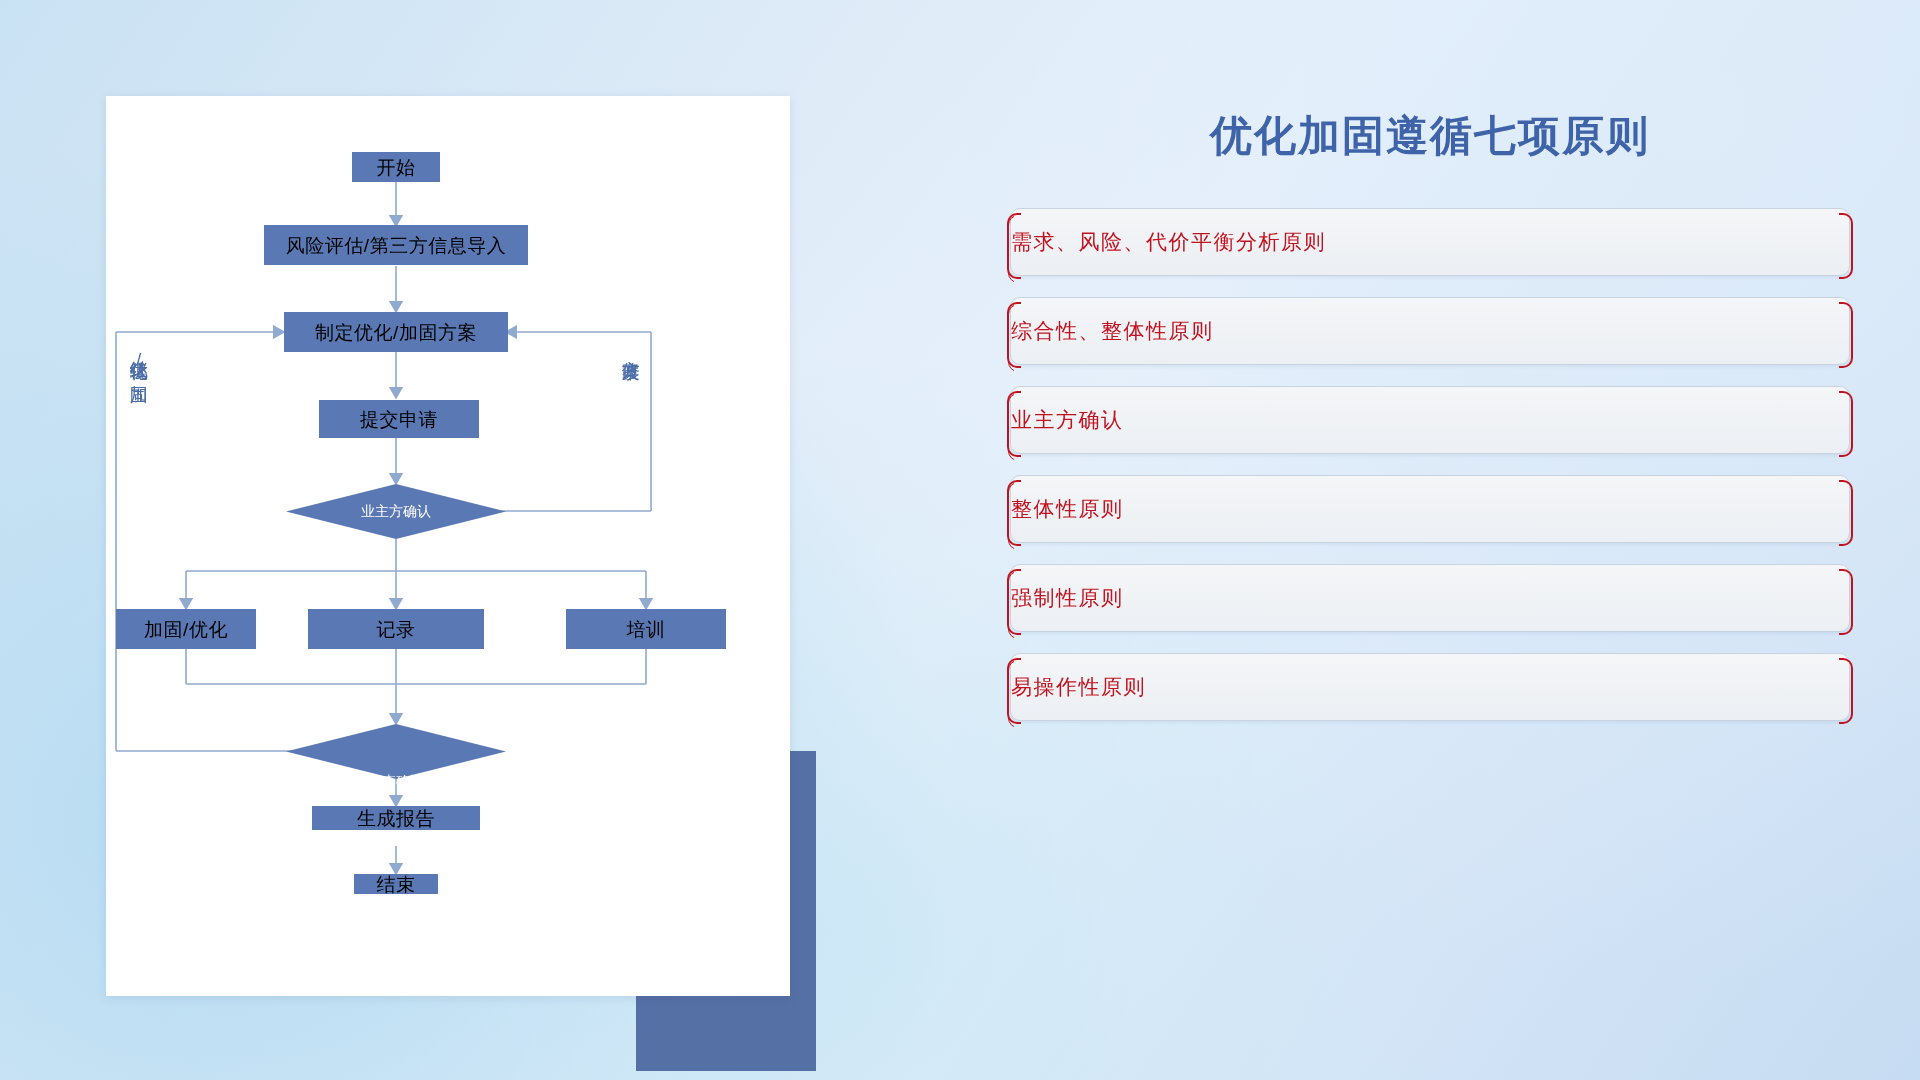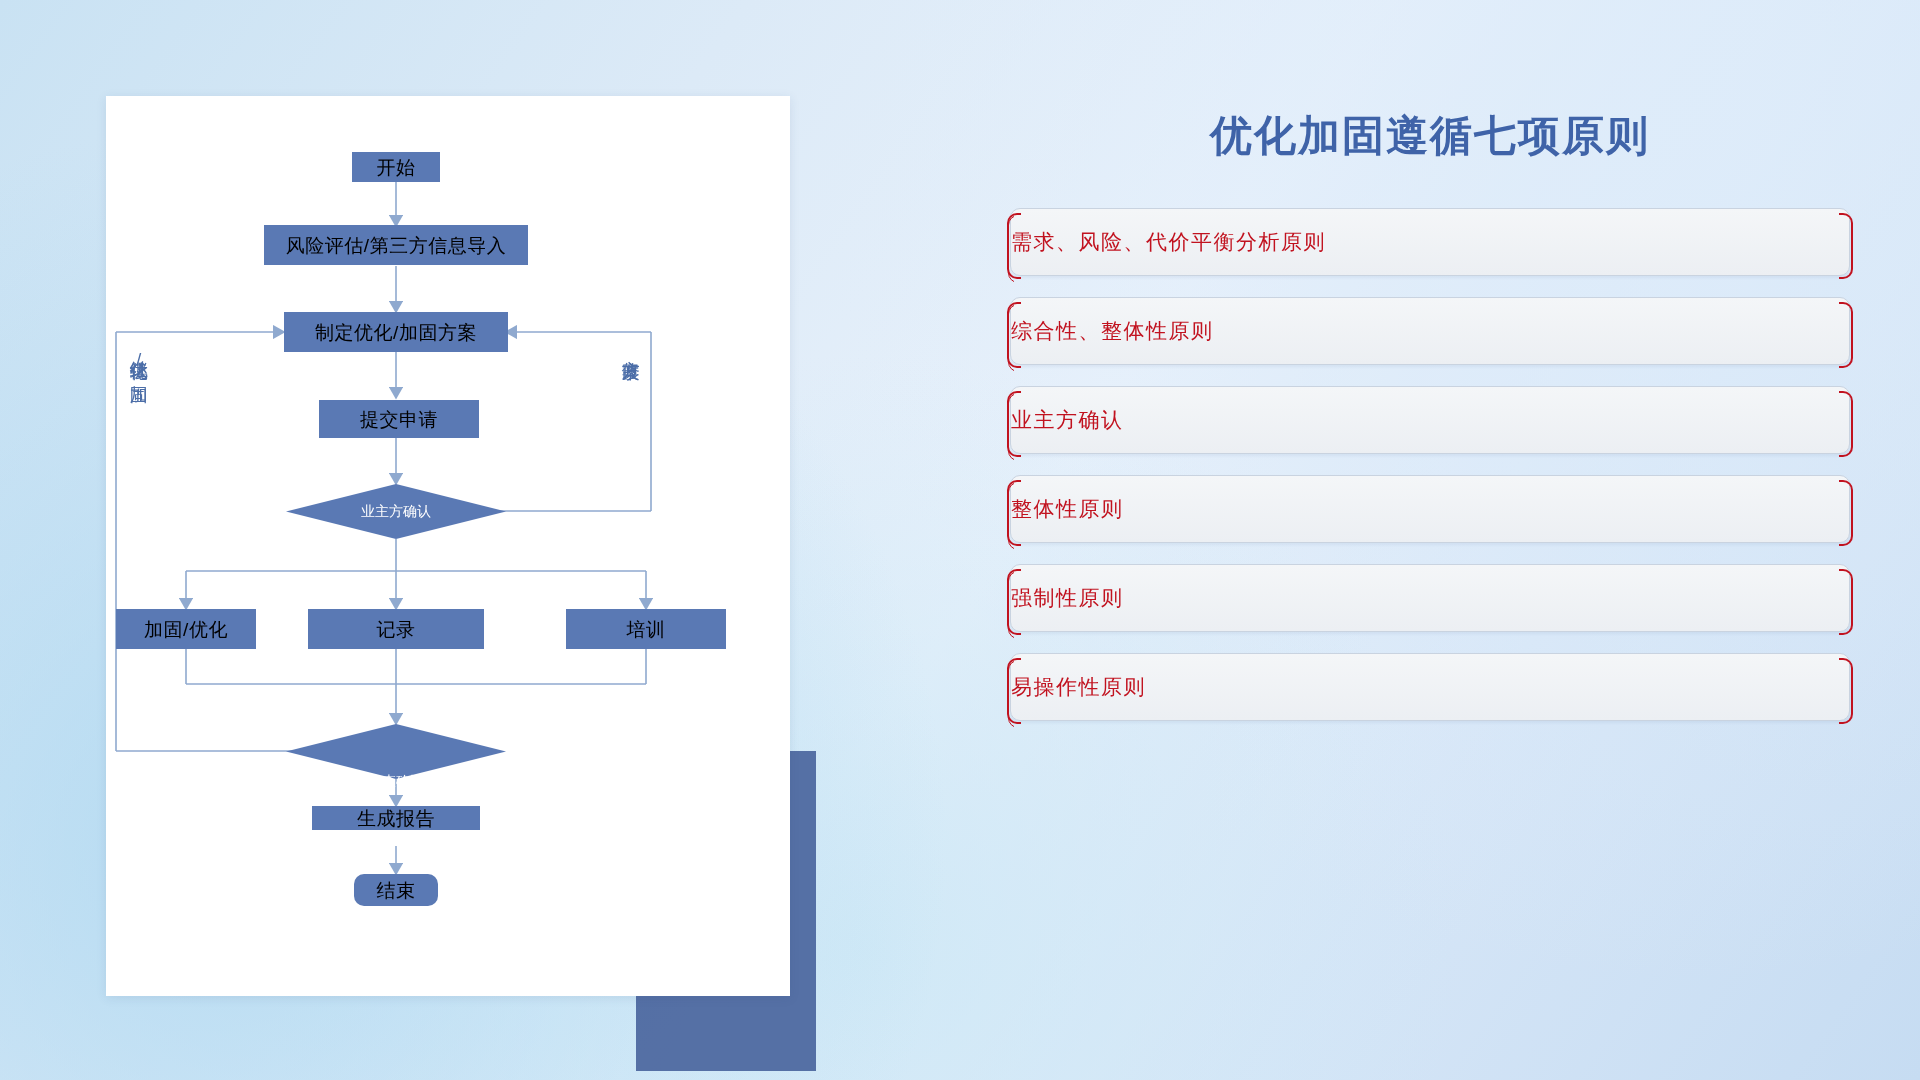--- a/index.html
+++ b/index.html
@@ -212,21 +212,21 @@
   <div class="fnode" style="left:10px; top:513px; width:140px; height:40px;">加固/优化</div>
 
   <div class="fnode" style="left:202px; top:513px; width:176px; height:40px;">记录</div>
 
   <div class="fnode" style="left:460px; top:513px; width:160px; height:40px;">培训</div>
 
   <div class="diamond-label" style="left:220px; top:674px; width:140px; height:24px;">检查确认</div>
 
   <div class="fnode" style="left:206px; top:710px; width:168px; height:24px;">生成报告</div>
 
-  <div class="fnode" style="left:248px; top:778px; width:84px; height:32px;border-radius:10px;">结束</div>
+  <div class="fnode" style="left:248px; top:778px; width:84px; height:20px;">结束</div>
 
   <div class="vlabel" style="left:22px; top:250px; height:140px;">继续优化/加固</div>
 
   <div class="vlabel" style="left:514px; top:250px; height:110px;">方案修改</div>
 </div>
 
 <div id="right-panel">
   <div id="right-title">优化加固遵循七项原则</div>
 
   <div class="plist">

